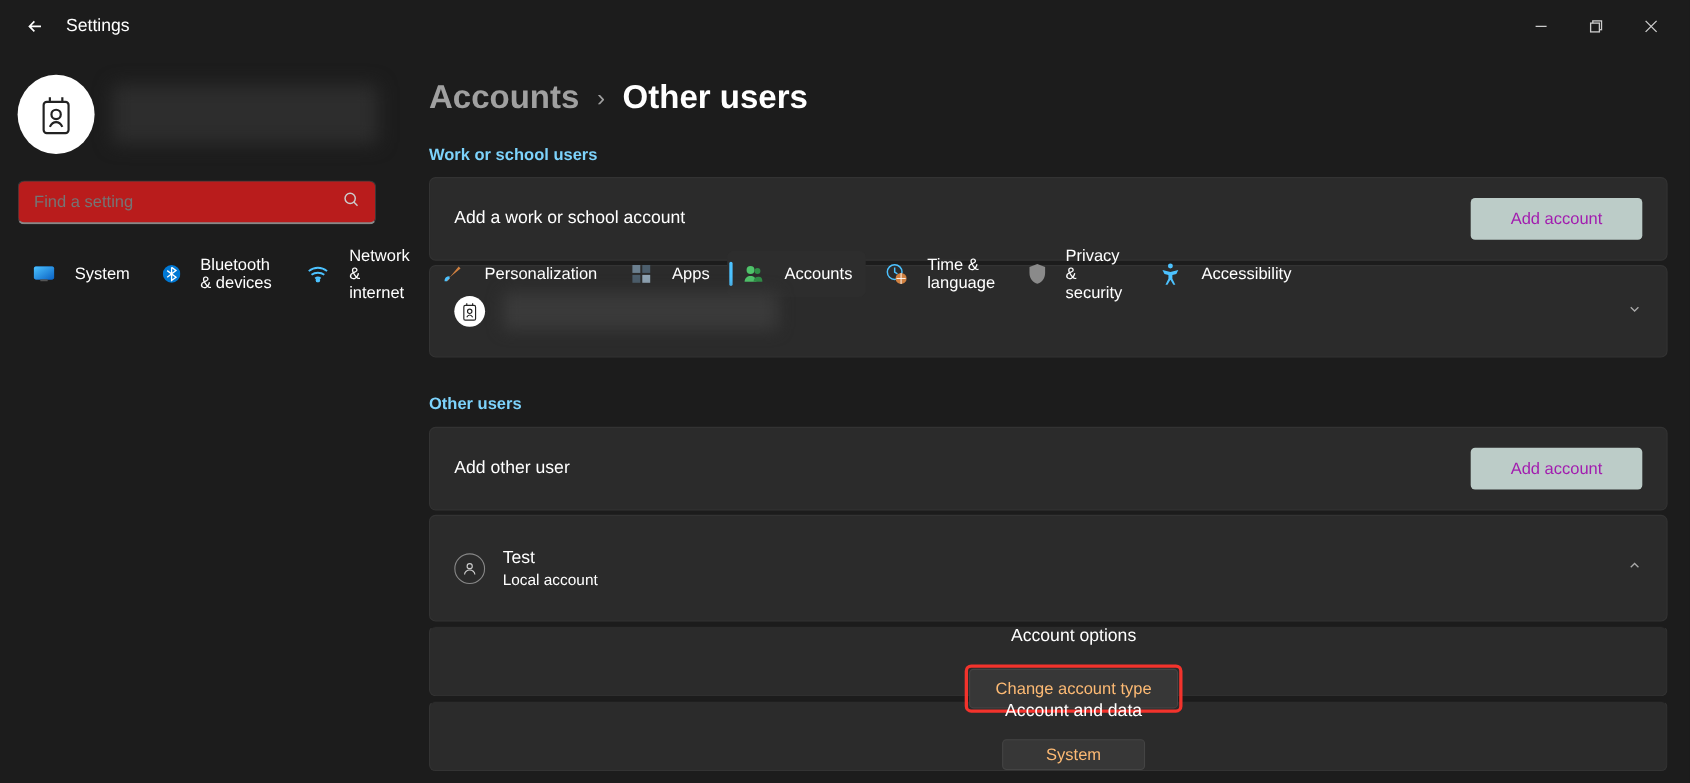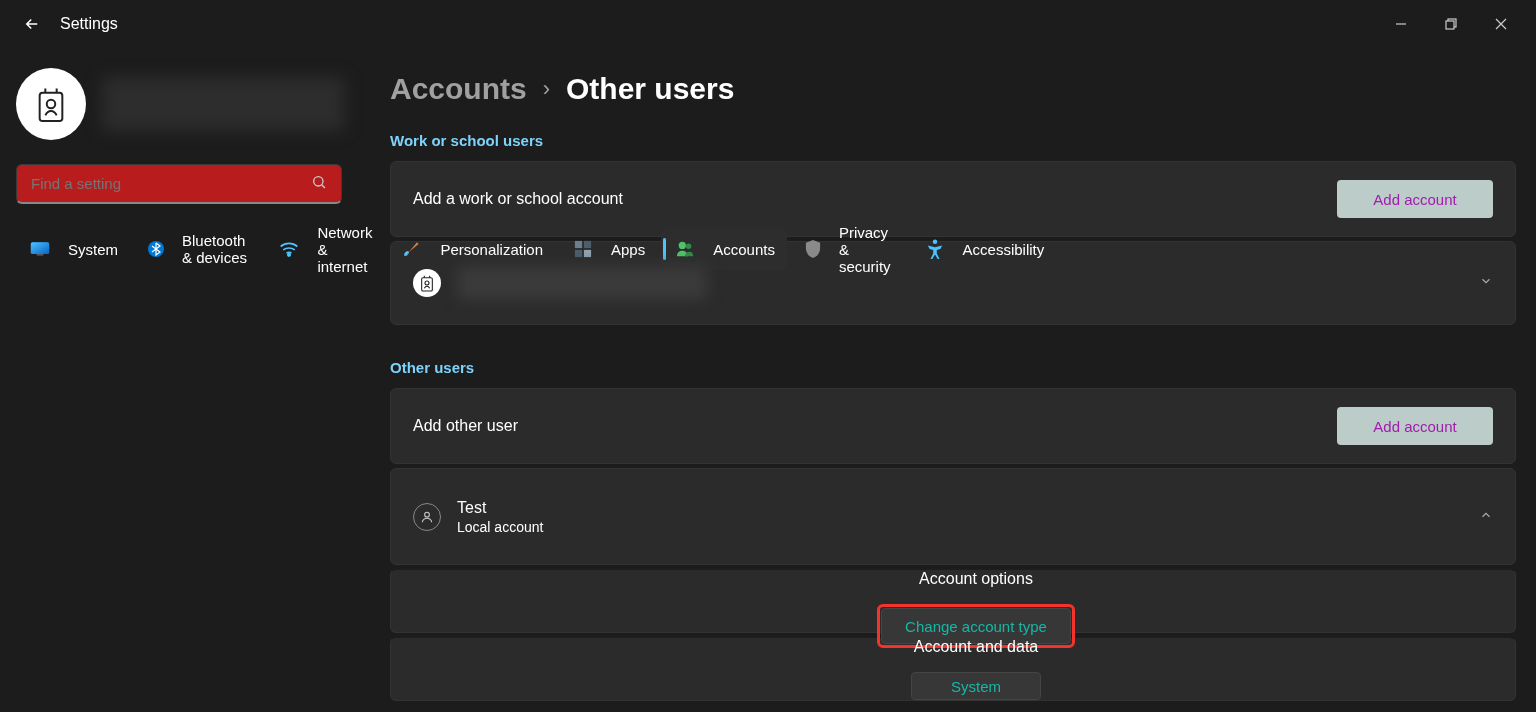--- a/index.html
+++ b/index.html
@@ -41,21 +41,21 @@
     .section-title { color: #7dd3fc; font-size: 15px; font-weight: 600; margin-bottom: 12px; }
     .section { margin-bottom: 34px; }
 
     .card { background: #2b2b2b; border-radius: 6px; display: flex; align-items: center; padding: 0 22px; gap: 16px; border: 1px solid #333; }
     .card + .card { margin-top: 4px; }
     .card-row { height: 76px; }
     .card-label { color: #fff; font-size: 16px; flex: 1; }
     .card-sub { color: #ffffff; font-size: 14px; }
     .card-text { display: flex; flex-direction: column; gap: 2px; flex: 1; }
     .light-btn { background: #bcccc8; color: #a21caf; border: none; border-radius: 4px; height: 38px; padding: 0 24px; font-size: 15px; cursor: pointer; min-width: 156px; }
-    .dark-btn { background: #373737; color: #14b8a6; border: 1px solid #444; border-radius: 4px; height: 36px; padding: 0 20px; font-size: 15px; cursor: pointer; min-width: 190px; }
+    .dark-btn { background: #373737; color: #fdba74; border: 1px solid #444; border-radius: 4px; height: 36px; padding: 0 20px; font-size: 15px; cursor: pointer; min-width: 190px; }
     .highlight-red { border: 3px solid #f3332c; border-radius: 6px; padding: 1px; }
 
     .chev { color: #aaa; }
     .user-icon-circle { width: 28px; height: 28px; border-radius: 50%; background: #fff; display: flex; align-items: center; justify-content: center; color: #222; }
     .user-icon-line { width: 28px; height: 28px; border-radius: 50%; border: 1px solid #888; display: flex; align-items: center; justify-content: center; color: #ccc; }
     .blur-name { filter: blur(7px); background: #3a3a3a; width: 250px; height: 34px; border-radius: 4px; }
 
     .sub-card { padding-left: 68px; height: 64px; border-top: 1px solid #1e1e1e; flex-direction: column; }
   </style>
 </head>
@@ -174,20 +174,31 @@
               <circle cx="7" cy="6" r="4" fill="#4fc36a"></circle>
               <path d="M1 18c0-4 3-6 6-6s6 2 6 6" fill="#4fc36a"></path>
               <circle cx="14" cy="7" r="3" fill="#2f8e46"></circle>
               <path d="M10 18c0-3 2-5 5-5s4 2 4 5" fill="#2f8e46"></path>
             </svg>
         </span>
         <span>Accounts</span>
       </div>
       <div class="nav-item">
         <span class="nav-icon">
+          <svg width="20" height="20" viewBox="0 0 24 24">
+              <circle cx="10" cy="10" r="8" fill="none" stroke="#4cc2ff" stroke-width="1.6"></circle>
+              <path d="M10 5v5l3 2" stroke="#4cc2ff" stroke-width="1.6" fill="none"></path>
+              <circle cx="17" cy="17" r="6" fill="#d08040"></circle>
+              <path d="M12 17h10M17 11v12" stroke="#fff" stroke-width="1"></path>
+            </svg>
+        </span>
+        <span>Time &amp; language</span>
+      </div>
+      <div class="nav-item">
+        <span class="nav-icon">
           <svg width="16" height="20" viewBox="0 0 18 22" fill="#8a8a8a">
               <path d="M9 1l8 3v6c0 6-4 10-8 11-4-1-8-5-8-11V4z"></path>
             </svg>
         </span>
         <span>Privacy &amp; security</span>
       </div>
       <div class="nav-item">
         <span class="nav-icon">
           <svg width="18" height="20" viewBox="0 0 20 22" fill="#4cc2ff">
               <circle cx="10" cy="3" r="2.5"></circle>

